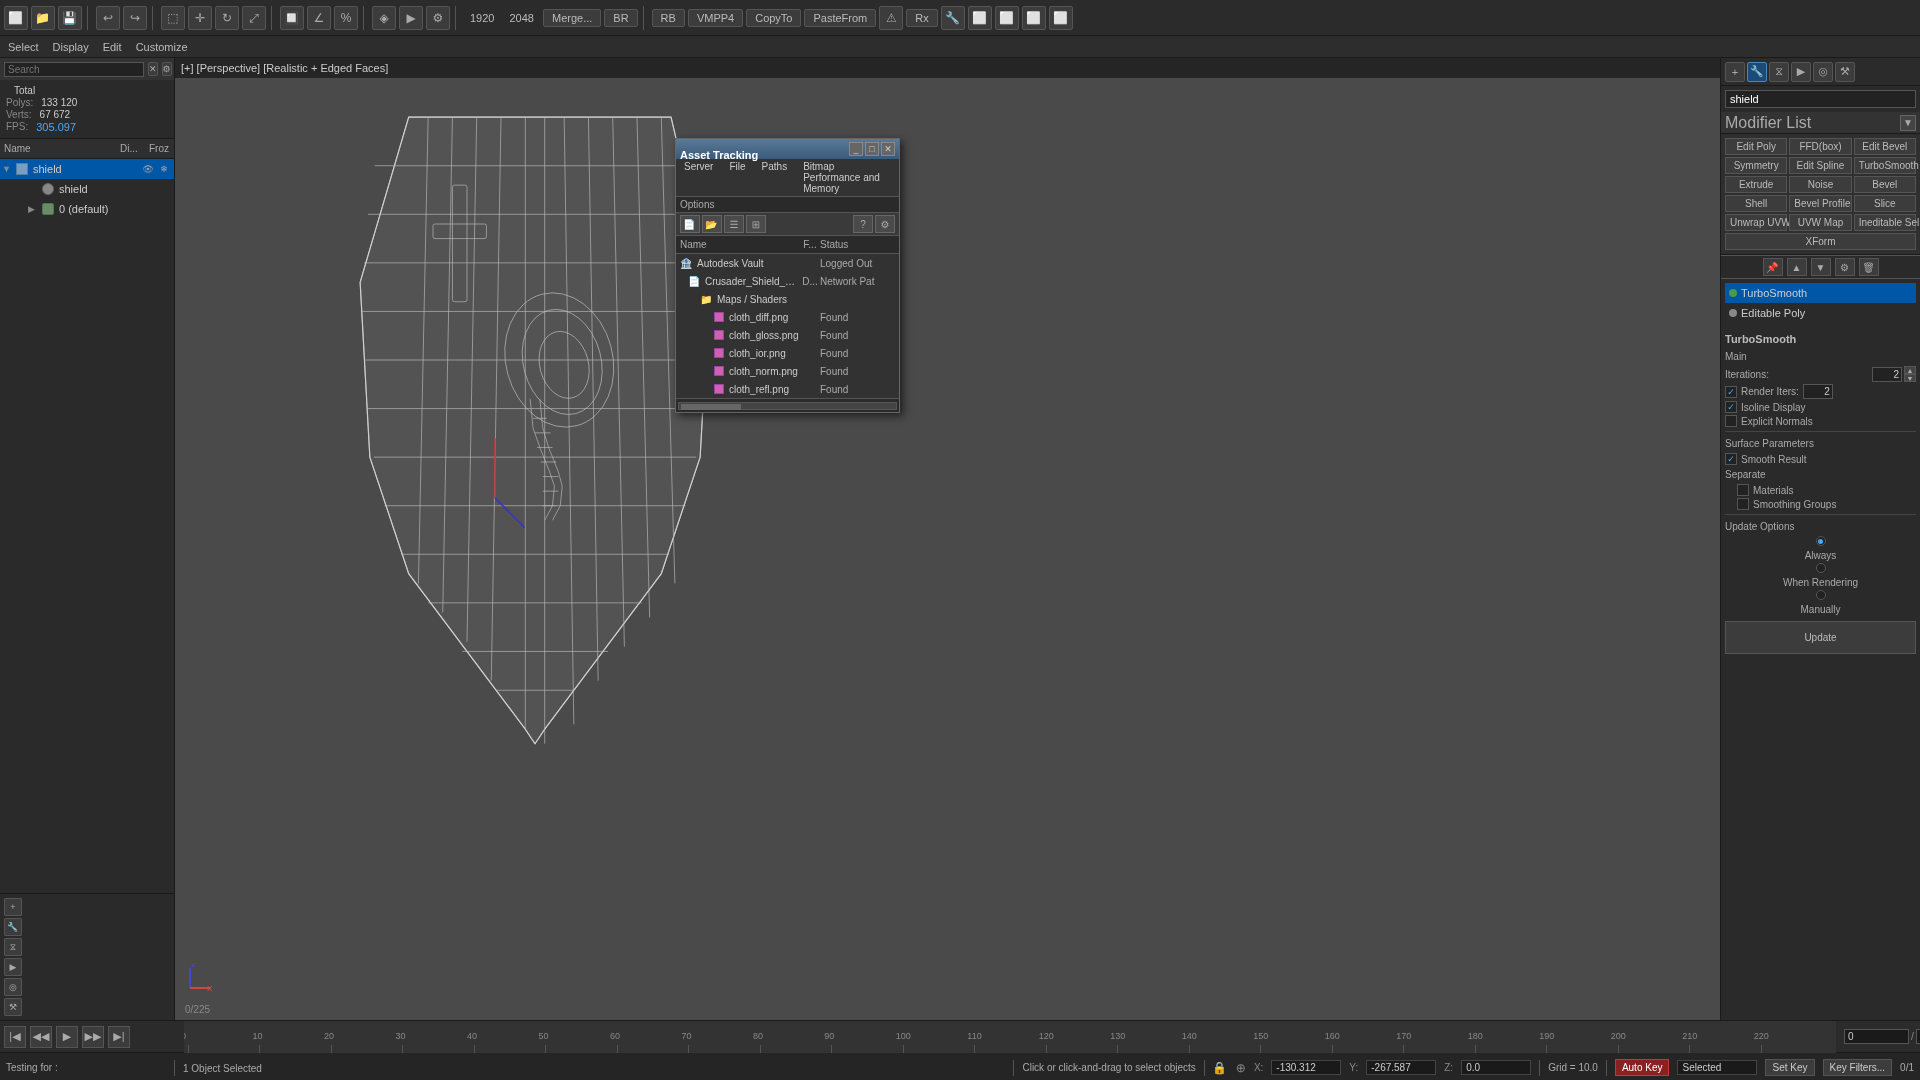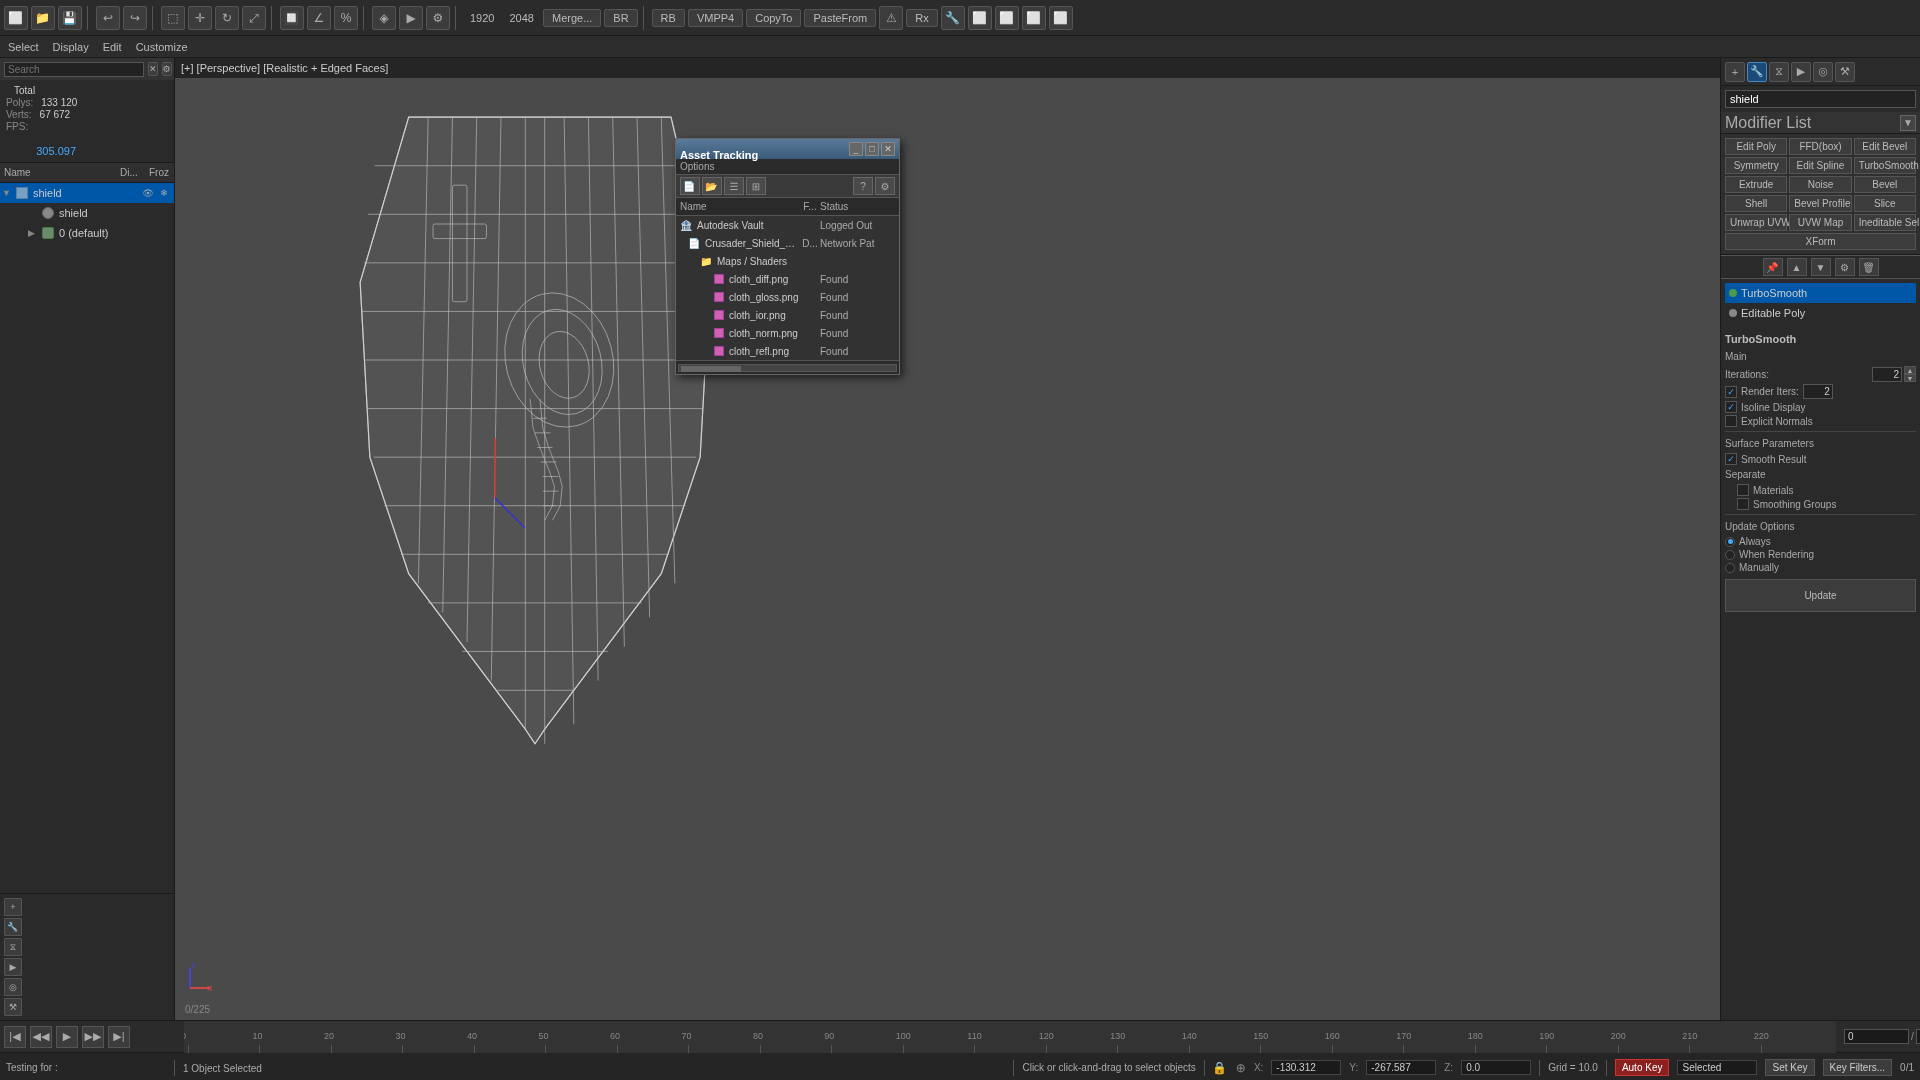--- a/index.html
+++ b/index.html
@@ -135,21 +135,21 @@
     .props-subsection { color: #aaa; font-size: 10px; padding: 2px 0; }
     .prop-row { display: flex; align-items: center; margin: 2px 0; font-size: 10px; }
     .prop-label { color: #aaa; flex: 1; }
     .prop-spinner { display: flex; align-items: center; gap: 2px; }
     .prop-input { width: 30px; background: #222; border: 1px solid #555; color: #ccc; font-size: 10px; padding: 1px 2px; text-align: right; }
     .prop-spin-btns { display: flex; flex-direction: column; }
     .prop-spin-btn { width: 12px; height: 8px; background: #444; border: 1px solid #555; display: flex; align-items: center; justify-content: center; cursor: pointer; font-size: 7px; color: #aaa; }
     .checkbox-row { display: flex; align-items: center; gap: 4px; margin: 2px 0; font-size: 10px; color: #aaa; }
     .cb { width: 12px; height: 12px; background: #222; border: 1px solid #555; display: flex; align-items: center; justify-content: center; cursor: pointer; font-size: 9px; }
     .cb.checked { color: #4af; }
-    .radio-row { display: flex; align-items: center; gap: 4px; margin: 2px 0; font-size: 10px; color: #aaa; }
+    .radio-row { display: flex; align-items: center; gap: 4px; margin: 2px 0; font-size: 10px; color: #aaa; flex-direction: column; }
     .radio-btn { width: 10px; height: 10px; border-radius: 50%; border: 1px solid #555; background: #222; display: flex; align-items: center; justify-content: center; cursor: pointer; }
     .radio-btn.selected::after { content: ''; width: 5px; height: 5px; background: #4af; border-radius: 50%; }
     .prop-divider { border-top: 1px solid #444; margin: 4px 0; }
     .update-btn { width: 100%; background: #3c3c3c; border: 1px solid #555; color: #bbb; font-size: 10px; padding: 10px; cursor: pointer; text-align: center; margin-top: 4px; }
 
     
     #timeline-area {
       width: 100%; height: 32px; background: #2b2b2b; border-top: 1px solid #1a1a1a; display: flex; align-items: center;
     }
     #timeline-ruler {
@@ -167,21 +167,21 @@
     .status-separator { width: 1px; height: 16px; background: #555; }
     .status-input { background: #1a1a1a; border: 1px solid #444; color: #ccc; font-size: 10px; padding: 1px 4px; width: 70px; }
     .status-label { font-size: 10px; color: #888; }
 
     
     #viewport-coords {
       position: absolute; bottom: 20px; left: 10px; font-size: 10px; color: #888;
     }
     .play-btn { width: 22px; height: 22px; background: #3c3c3c; border: 1px solid #555; display: flex; align-items: center; justify-content: center; cursor: pointer; font-size: 11px; color: #aaa; }
     .coord-input { width: 65px; background: #1a1a1a; border: 1px solid #555; color: #ccc; font-size: 10px; padding: 1px 3px; }
-    .fps-text { color: #4af; font-size: 11px; margin-top: 24px; }
+    .fps-text { color: #4af; font-size: 11px; }
   </style>
 </head>
 <body>
 
 <div id="top-toolbar">
   <div class="toolbar-icon">⬜</div>
   <div class="toolbar-icon">📁</div>
   <div class="toolbar-icon">💾</div>
   <div class="toolbar-separator"></div>
   <div class="toolbar-icon">↩</div>
@@ -364,20 +364,26 @@
 
     <div id="asset-tracking">
       <div id="asset-title-bar">
         <span class="asset-title">Asset Tracking</span>
         <div class="win-btns">
           <div class="win-btn">_</div>
           <div class="win-btn">□</div>
           <div class="win-btn">✕</div>
         </div>
       </div>
+      <div id="asset-menubar">
+        <span class="asset-menu">Server</span>
+        <span class="asset-menu">File</span>
+        <span class="asset-menu">Paths</span>
+        <span class="asset-menu">Bitmap Performance and Memory</span>
+      </div>
       <div style="background:#2a2a2a;padding:2px 4px;font-size:10px;color:#aaa;border-bottom:1px solid #555;">
         <span>Options</span>
       </div>
       <div id="asset-toolbar-row">
         <div class="asset-tool-btn">📄</div>
         <div class="asset-tool-btn">📂</div>
         <div class="asset-tool-btn">☰</div>
         <div class="asset-tool-btn">⊞</div>
         <div style="flex:1"></div>
         <div class="asset-tool-btn">?</div>

